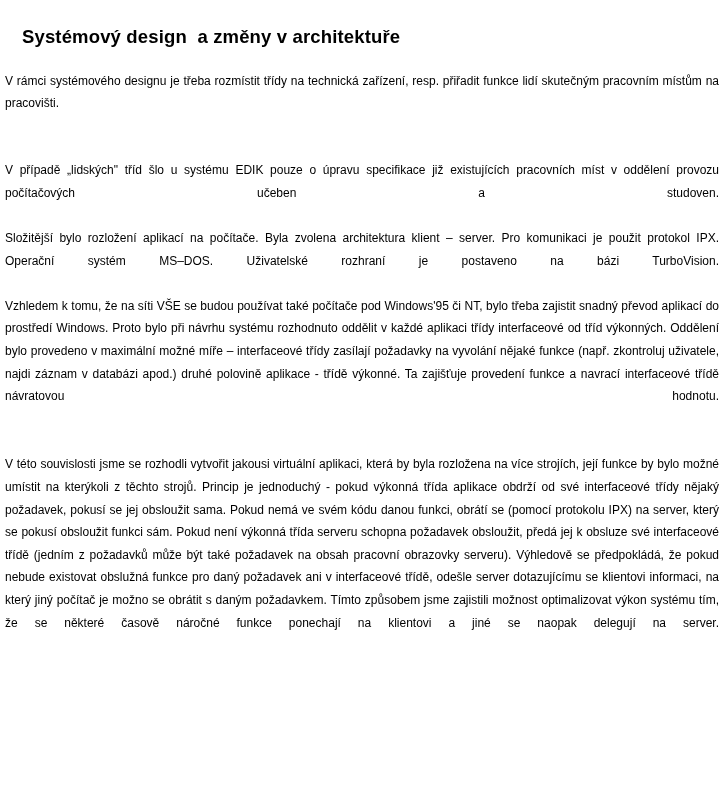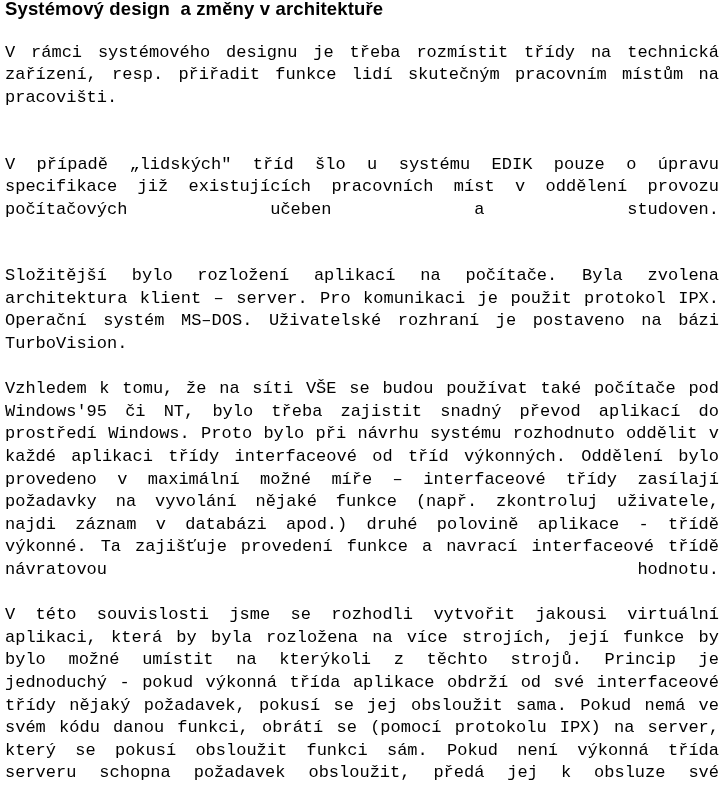--- a/index.html
+++ b/index.html
@@ -29,48 +29,47 @@
     left: 5px;
     top: 0;
     width: 714px;
   }
 
   .doc-title {
     font-size: 18.5px;
     font-weight: bold;
     letter-spacing: 0.15px;
     line-height: 1.0;
-    margin: 0;
-    padding-top: 0;
+    margin: 17px;
+    padding-top: 11px;
     white-space: pre;
     font-family: "Liberation Sans", "DejaVu Sans", sans-serif;
   }
 
   .body-block {
     margin: 0;
     padding: 0;
   }
 
   .para {
-    font-size: 17px;
+    font-size: 12px;
     line-height: 22.6px;
     text-align: justify;
     text-justify: inter-word;
     margin: 0;
     padding: 0;
     word-spacing: 0.1px;
     hyphens: none;
-    font-family: Liberation Mono, monospace;
   }
 
   .para.p1 { margin-top: 23px; }
   .para.p2 { margin-top: 22px; }
-  .para.p3 { margin-top: 21px; }
+  .para.p3 { }
   .para.p4 { }
-  .para.p5 { }
+  .para.p5 { margin-top: 23px; }
 
   
   .para::after {
     content: "";
     display: inline-block;
     width: 100%;
   }
 
   
   .page {

